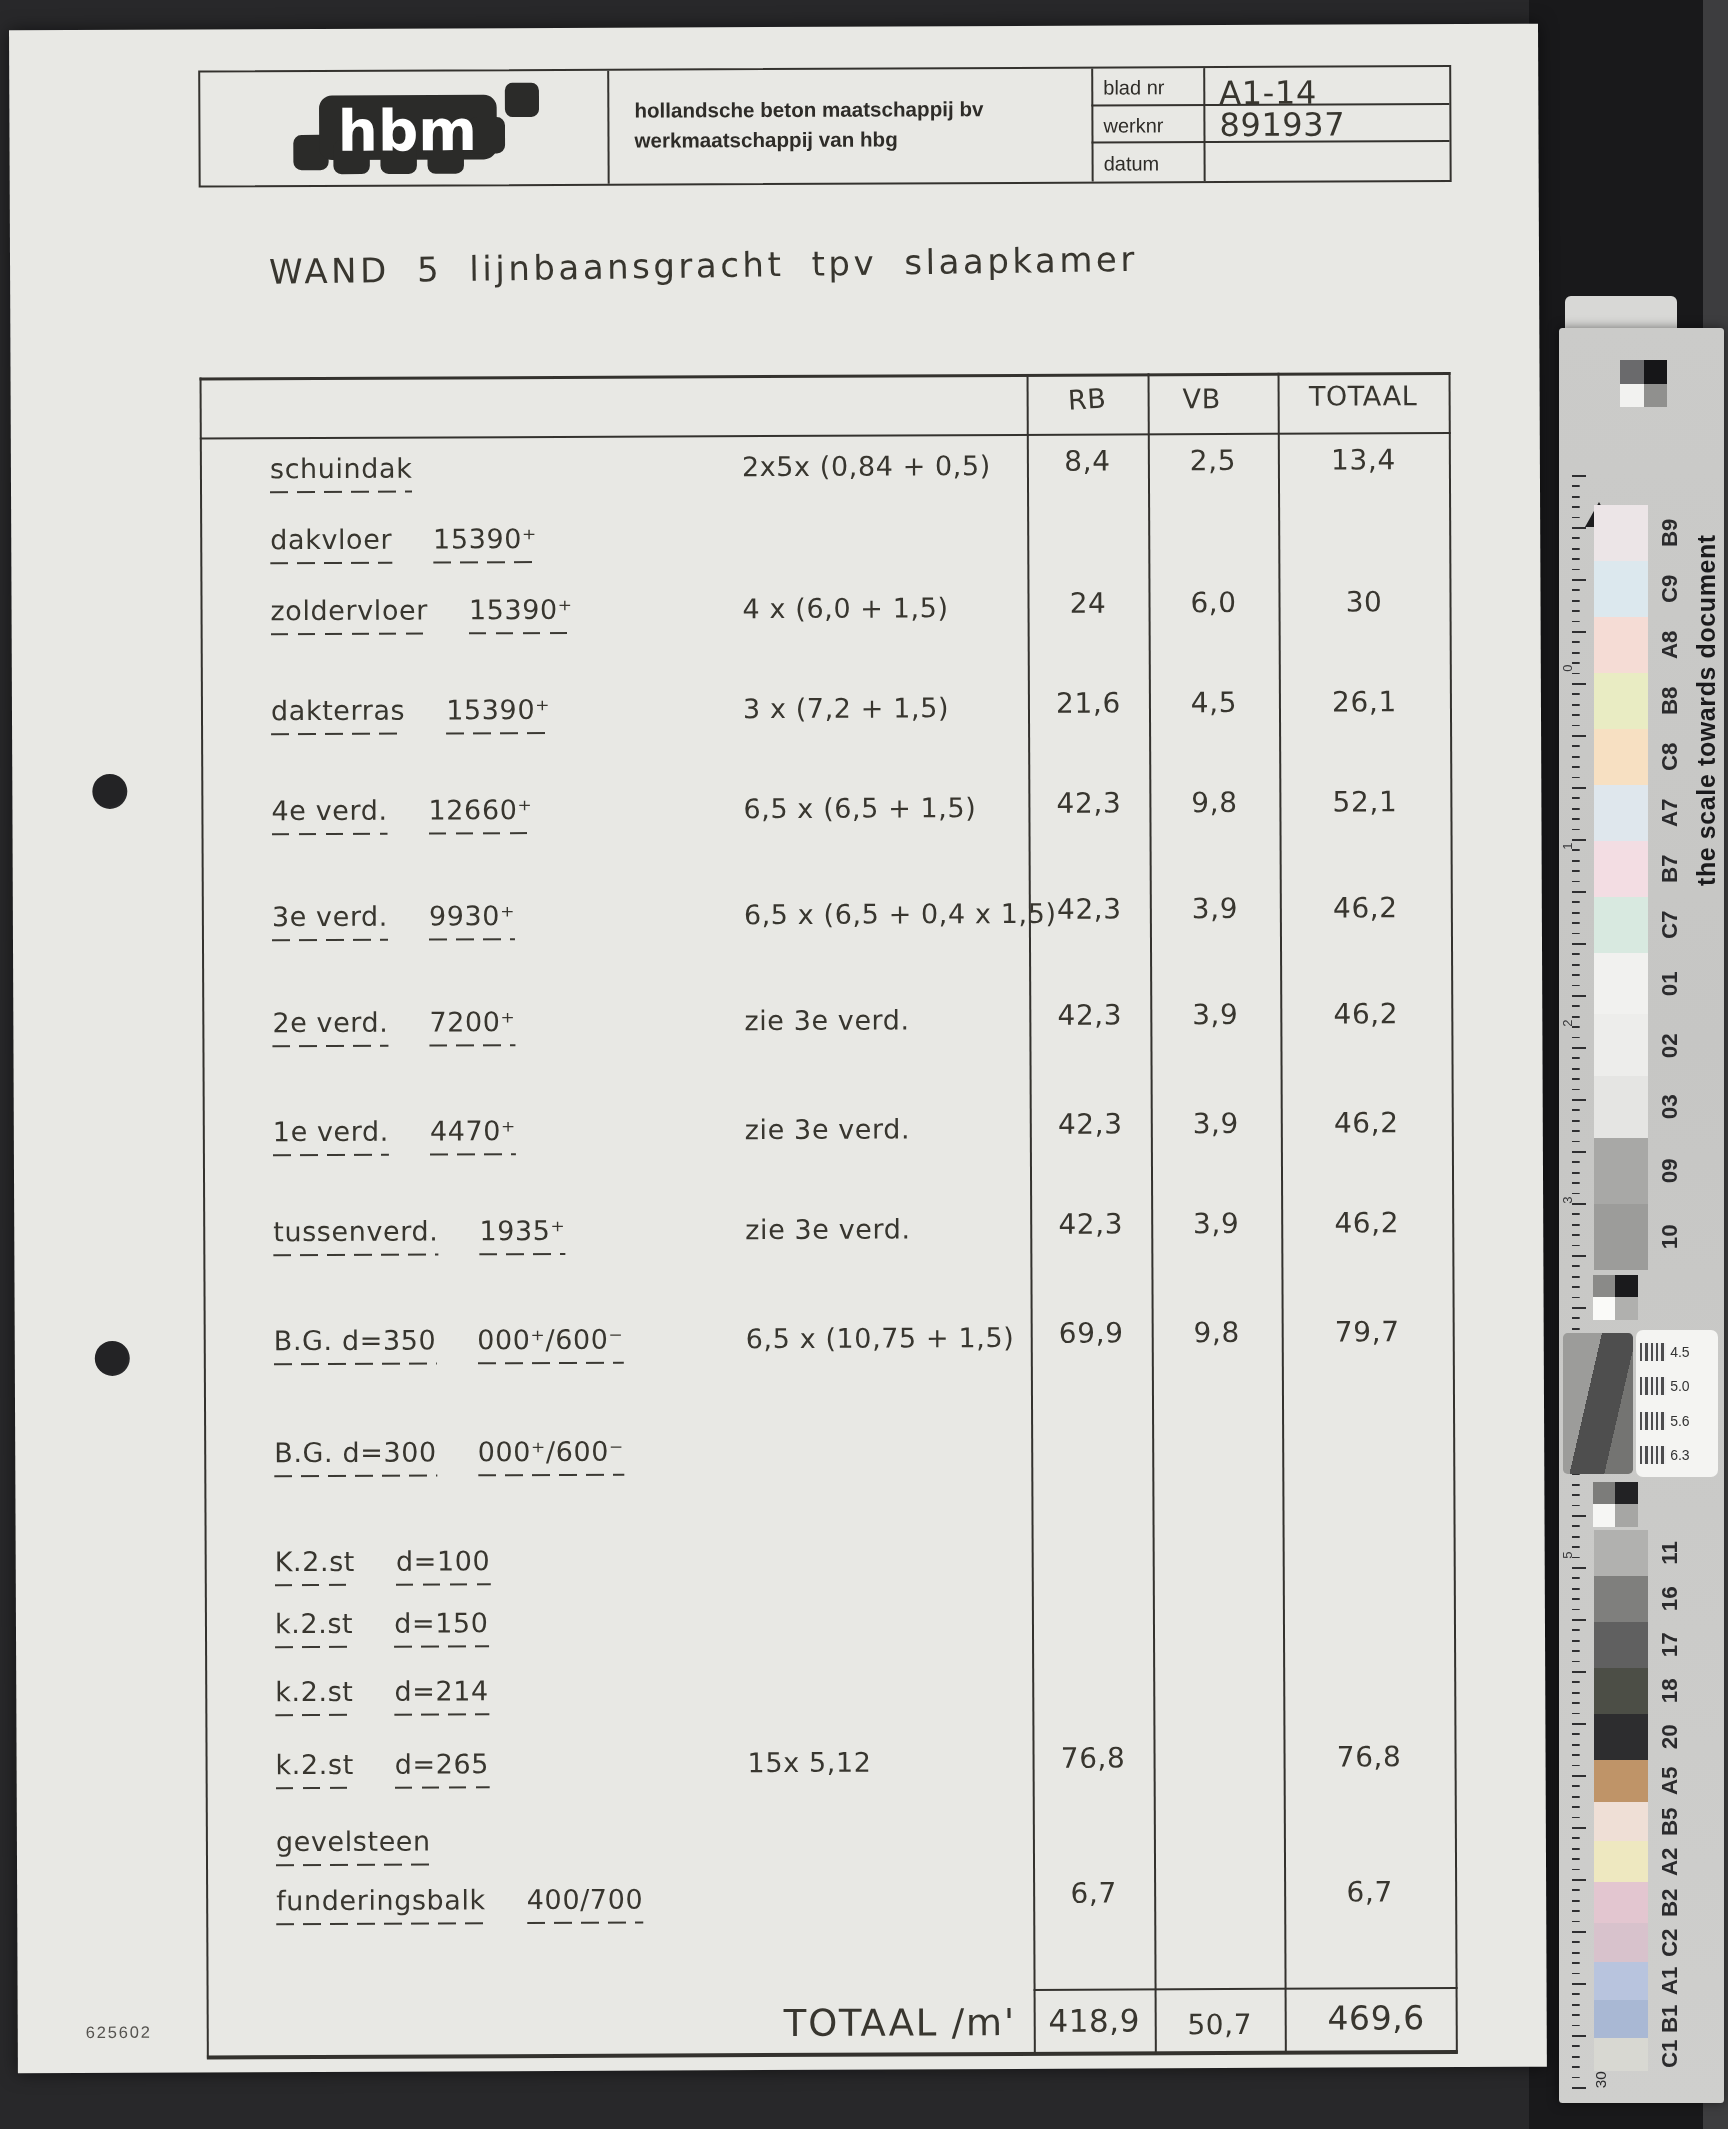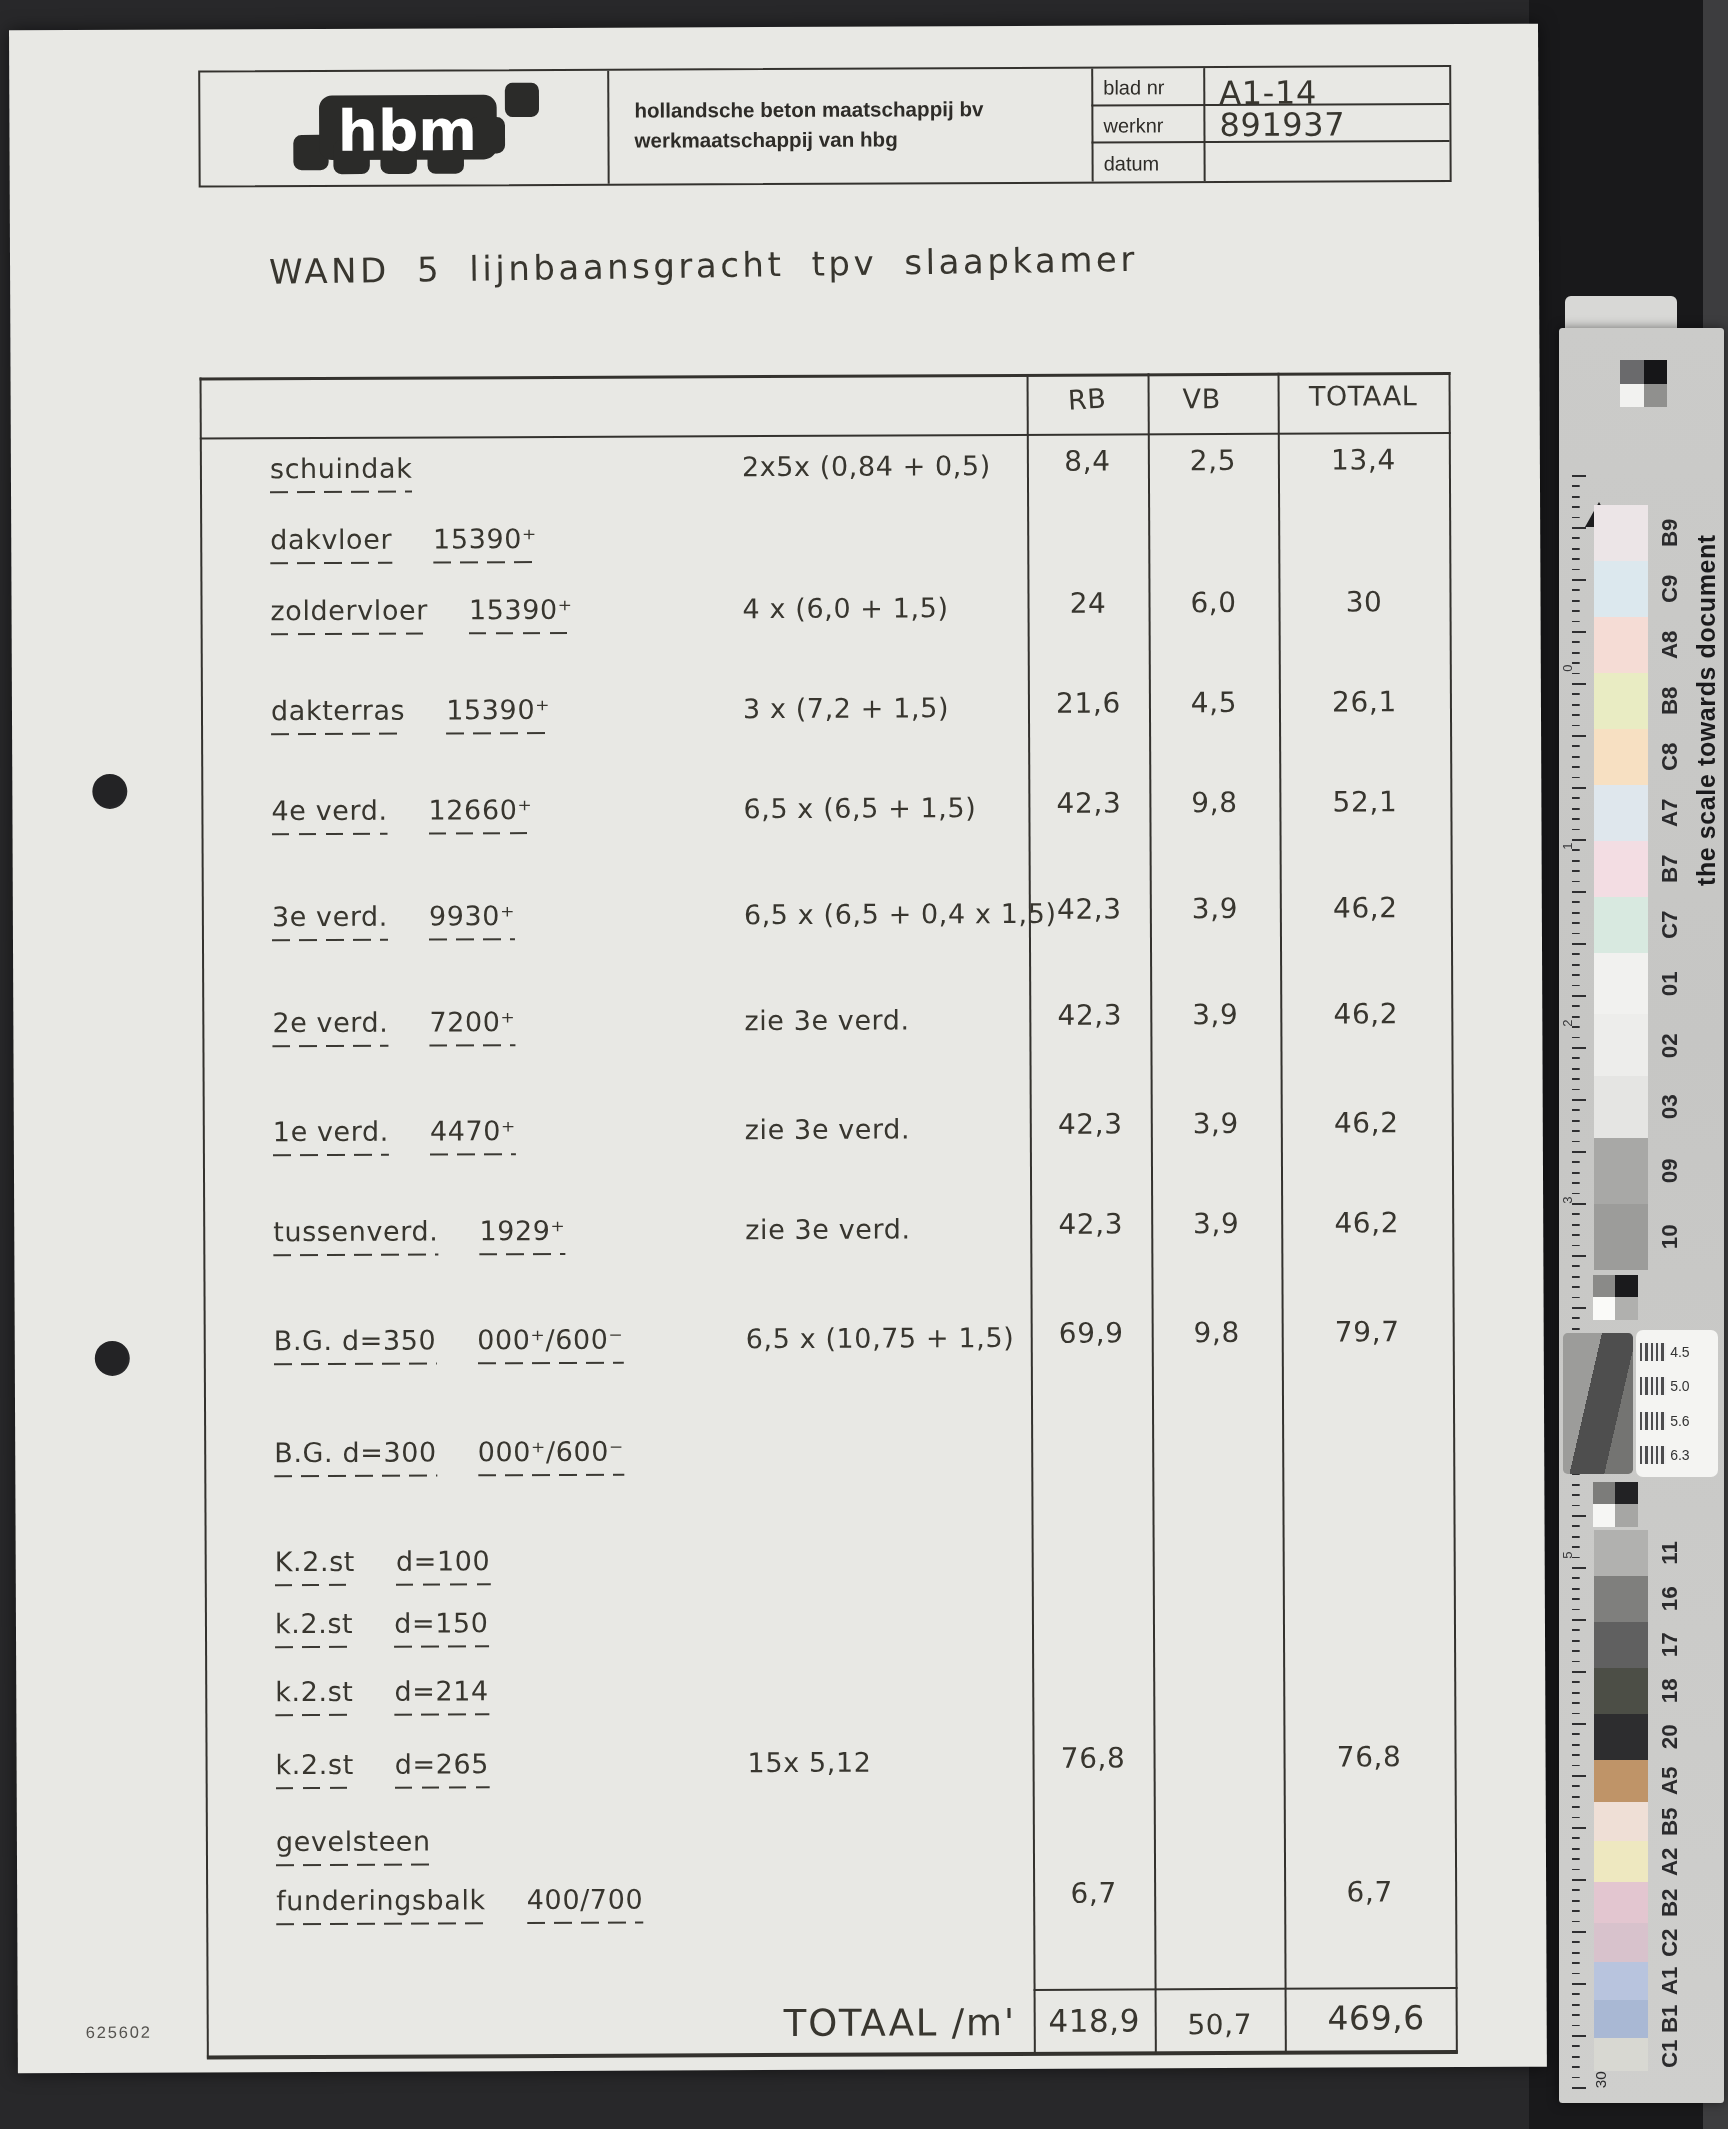--- a/index.html
+++ b/index.html
@@ -173,21 +173,21 @@
       <div class="row-label-wrap hand" style="top: 978px;"><span class="du">2e verd.</span><span class="du row-sub">7200⁺</span></div>
       <div class="row-formula hand" style="top: 978px;">zie 3e verd.</div>
       <div class="cellv hand" style="left: 1016px; top: 973px; width: 121px;">42,3</div>
       <div class="cellv hand" style="left: 1137px; top: 973px; width: 130px;">3,9</div>
       <div class="cellv hand" style="left: 1267px; top: 973px; width: 171px;">46,2</div>
       <div class="row-label-wrap hand" style="top: 1087px;"><span class="du">1e verd.</span><span class="du row-sub">4470⁺</span></div>
       <div class="row-formula hand" style="top: 1087px;">zie 3e verd.</div>
       <div class="cellv hand" style="left: 1016px; top: 1082px; width: 121px;">42,3</div>
       <div class="cellv hand" style="left: 1137px; top: 1082px; width: 130px;">3,9</div>
       <div class="cellv hand" style="left: 1267px; top: 1082px; width: 171px;">46,2</div>
-      <div class="row-label-wrap hand" style="top: 1187px;"><span class="du">tussenverd.</span><span class="du row-sub">1929⁺</span></div>
+      <div class="row-label-wrap hand" style="top: 1187px;"><span class="du">tussenverd.</span><span class="du row-sub">1935⁺</span></div>
       <div class="row-formula hand" style="top: 1187px;">zie 3e verd.</div>
       <div class="cellv hand" style="left: 1016px; top: 1182px; width: 121px;">42,3</div>
       <div class="cellv hand" style="left: 1137px; top: 1182px; width: 130px;">3,9</div>
       <div class="cellv hand" style="left: 1267px; top: 1182px; width: 171px;">46,2</div>
       <div class="row-label-wrap hand" style="top: 1296px;"><span class="du">B.G. d=350</span><span class="du row-sub">000⁺/600⁻</span></div>
       <div class="row-formula hand" style="top: 1296px;">6,5 x (10,75 + 1,5)</div>
       <div class="cellv hand" style="left: 1016px; top: 1291px; width: 121px;">69,9</div>
       <div class="cellv hand" style="left: 1137px; top: 1291px; width: 130px;">9,8</div>
       <div class="cellv hand" style="left: 1267px; top: 1291px; width: 171px;">79,7</div>
       <div class="row-label-wrap hand" style="top: 1408px;"><span class="du">B.G. d=300</span><span class="du row-sub">000⁺/600⁻</span></div>

